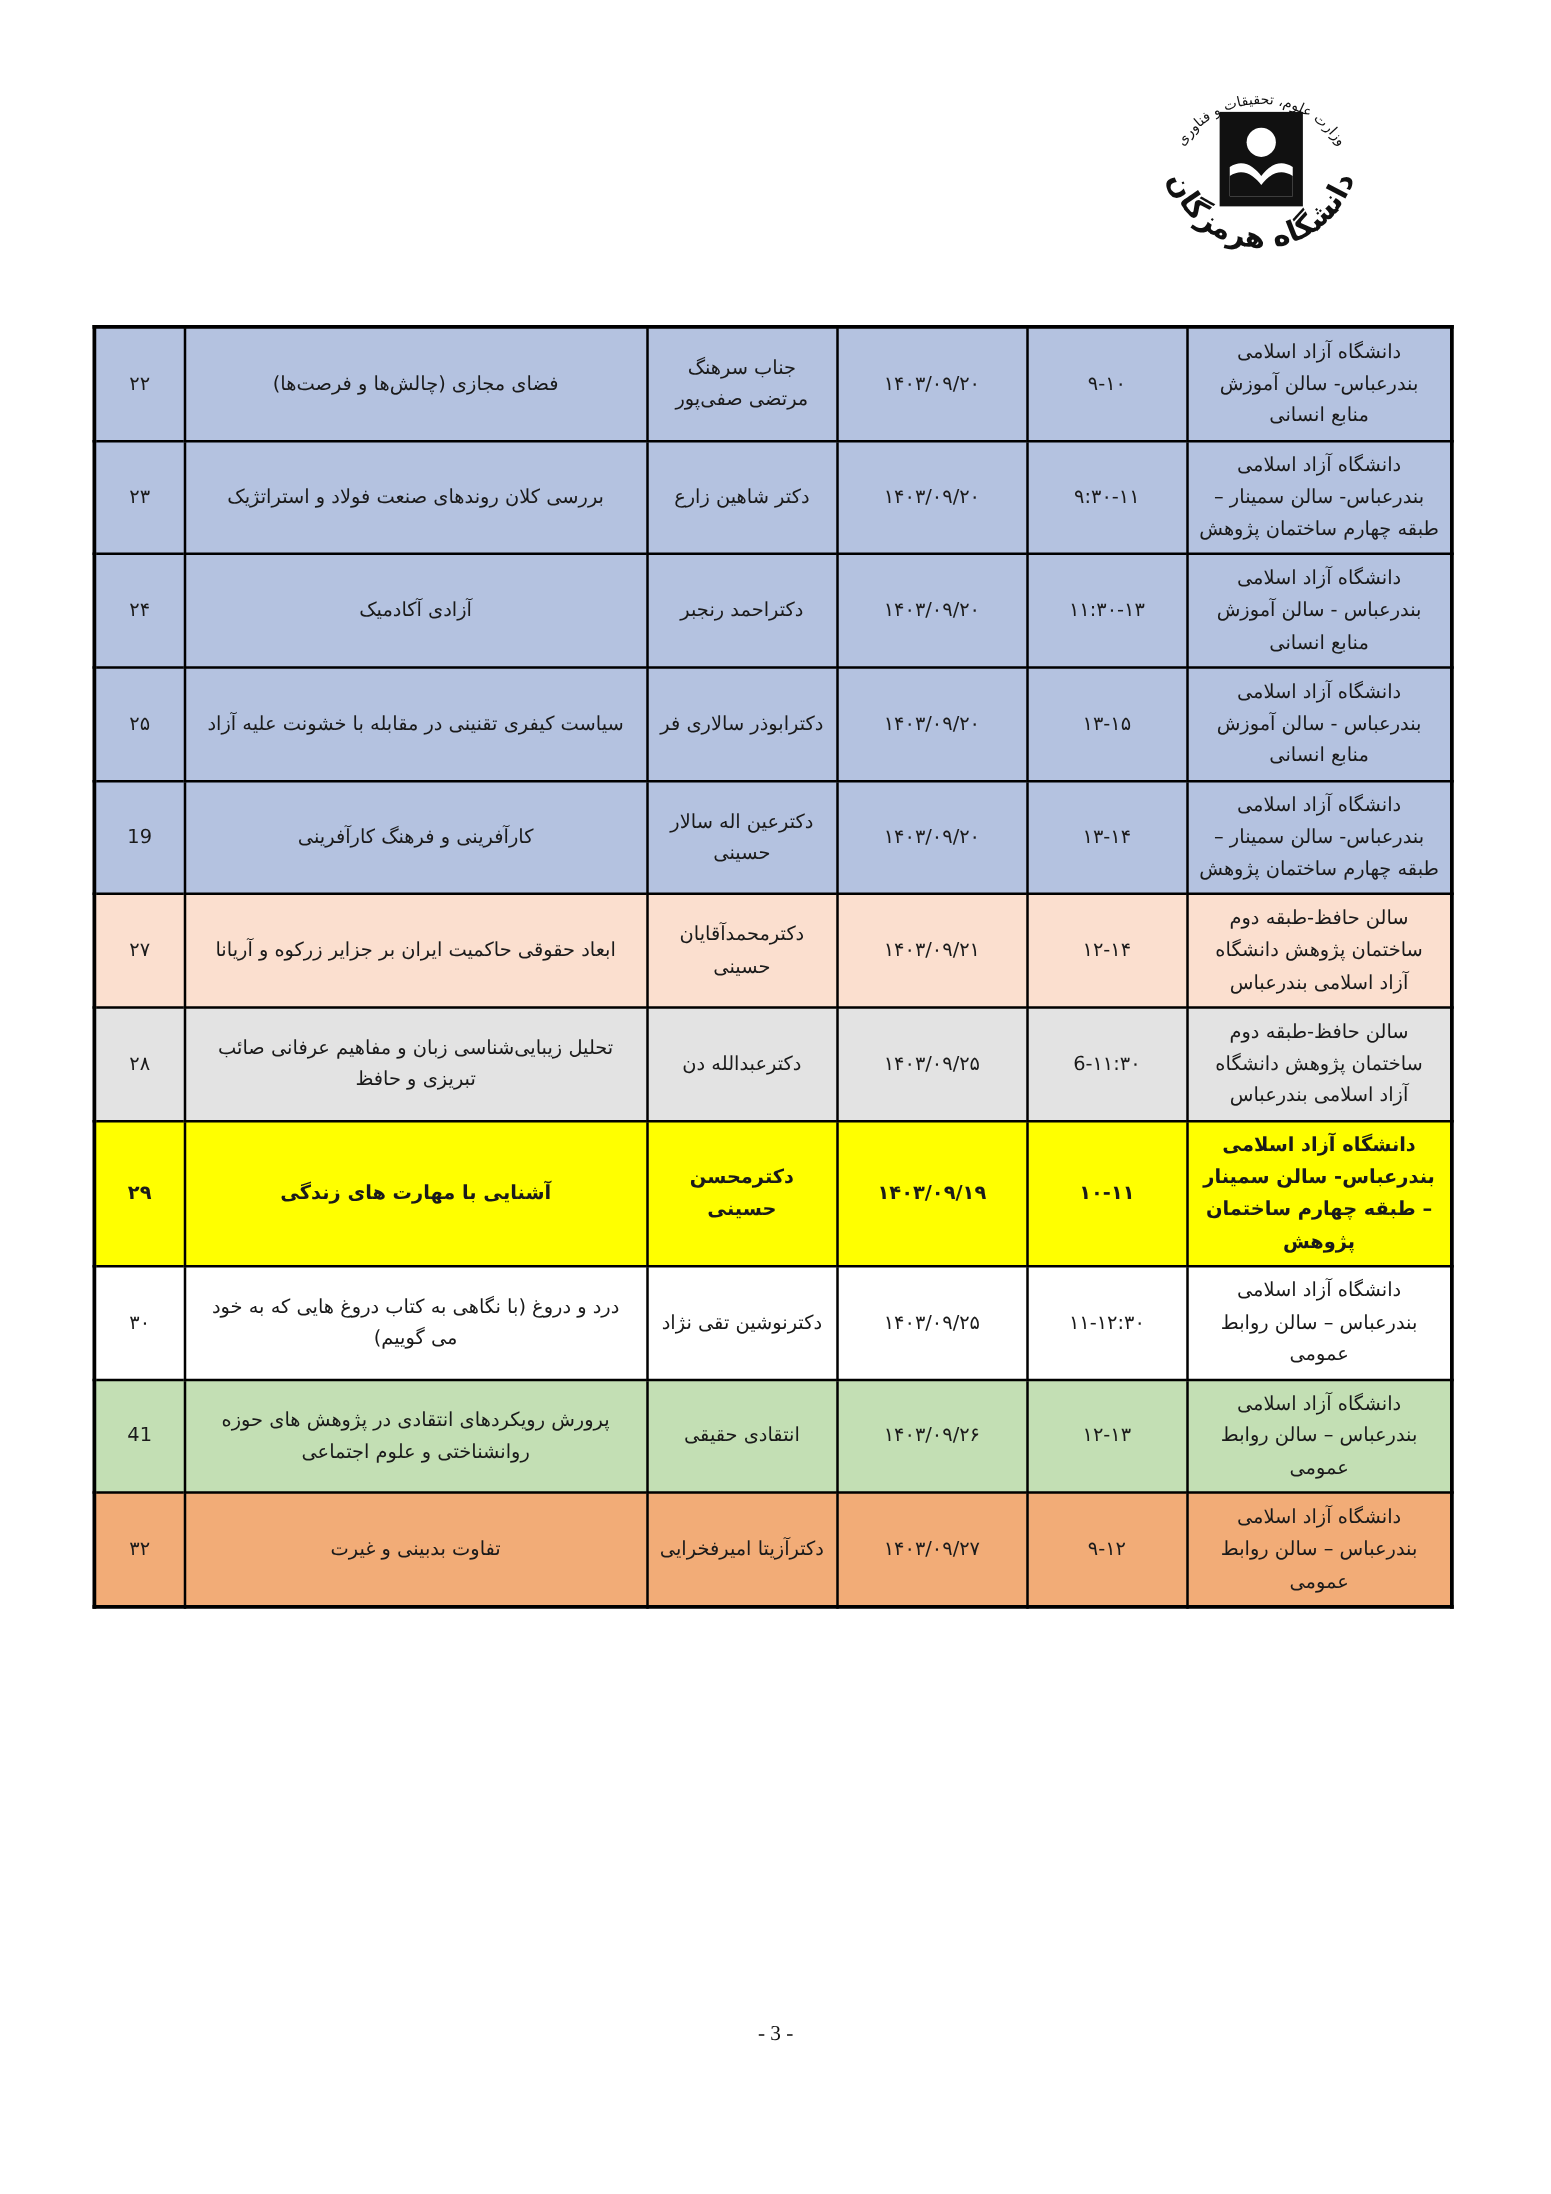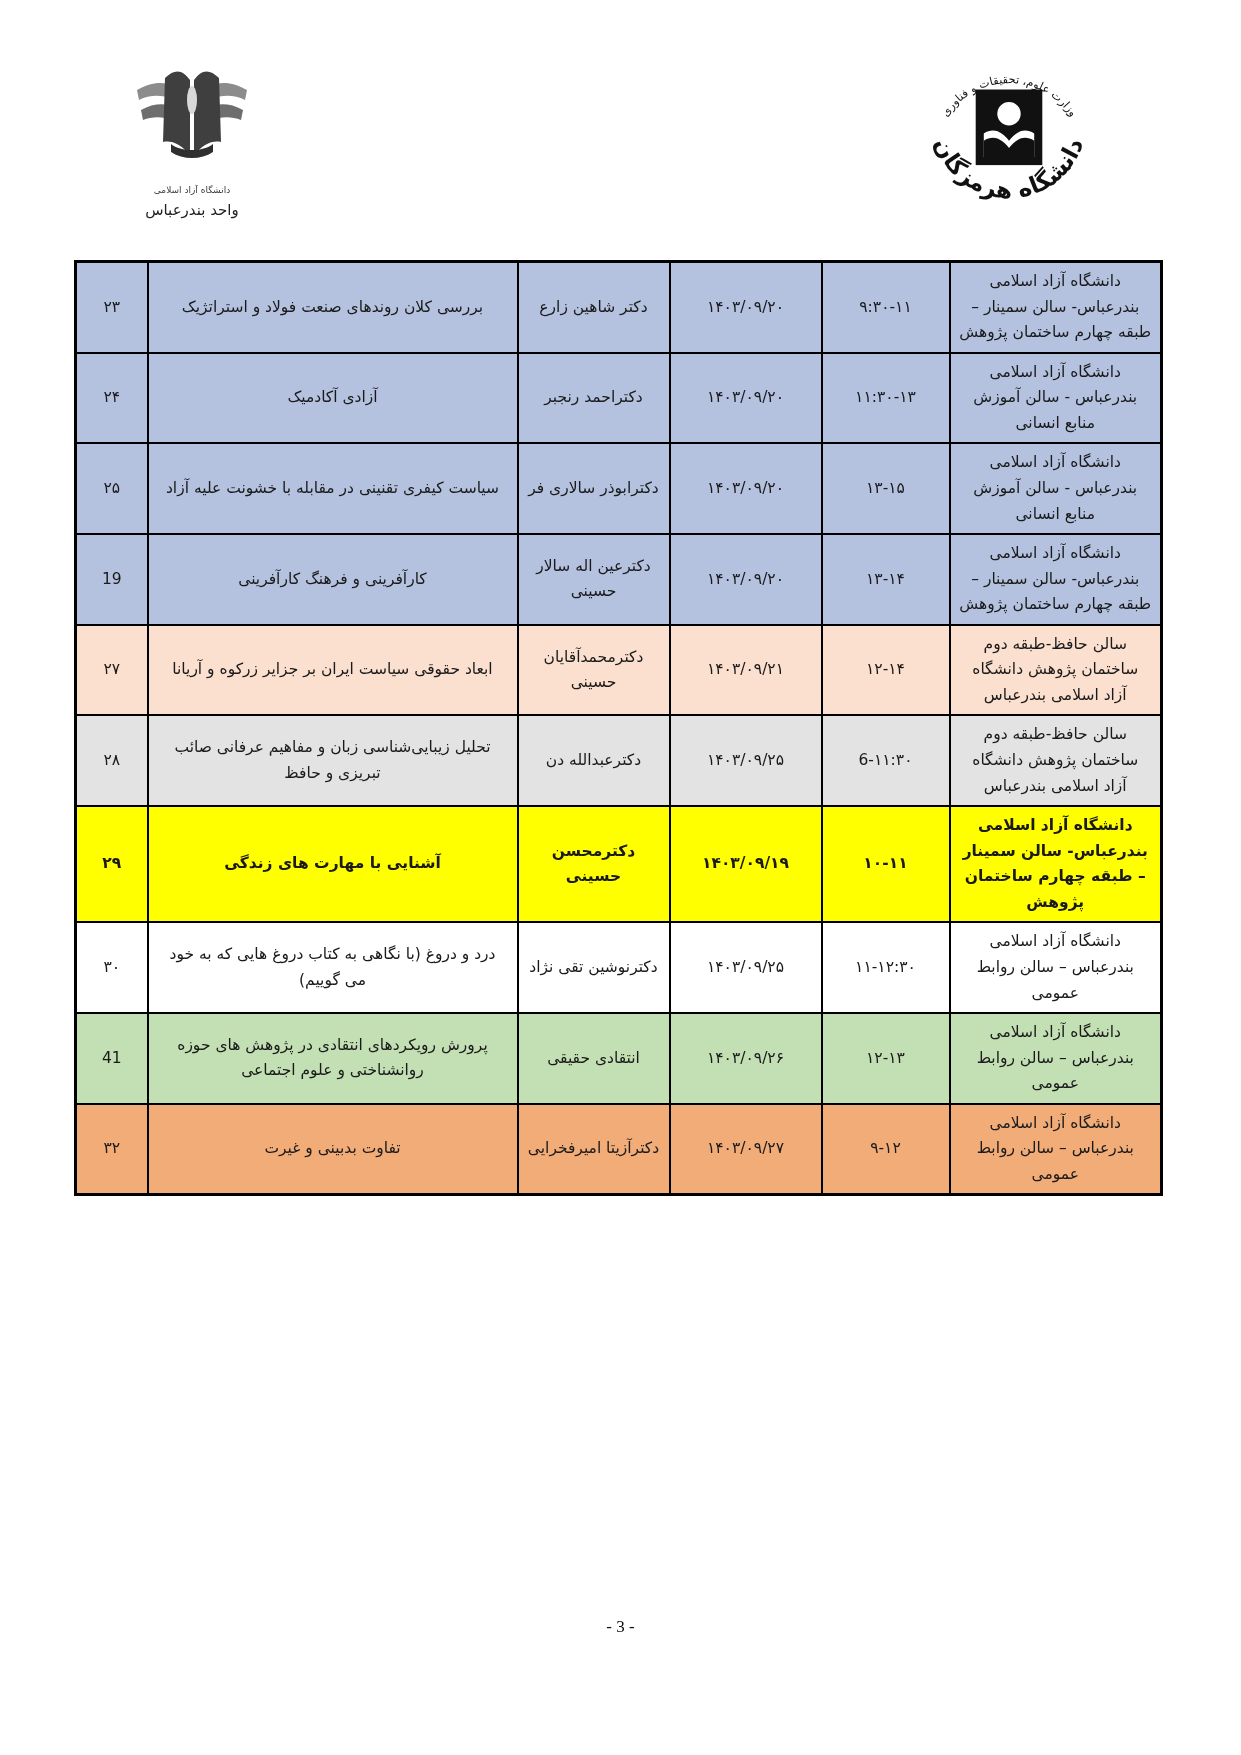--- a/index.html
+++ b/index.html
@@ -128,37 +128,20 @@
     font-family: "Liberation Serif", serif;
   }
 </style>
 </head>
 <body>
 
 <div class="page">
 
   <div class="header">
 
-    <div class="logo-left">
-      <div class="azad-mark">
-        <svg viewBox="0 0 130 135" width="130" height="135" aria-hidden="true">
-
-          <path d="M10,42 C30,30 48,34 60,48 L60,60 C46,48 28,44 12,52 Z" fill="#8c8c8c"></path>
-          <path d="M120,42 C100,30 82,34 70,48 L70,60 C84,48 102,44 118,52 Z" fill="#8c8c8c"></path>
-          <path d="M14,62 C32,52 50,56 60,68 L60,80 C48,70 30,66 16,72 Z" fill="#6e6e6e"></path>
-          <path d="M116,62 C98,52 80,56 70,68 L70,80 C82,70 100,66 114,72 Z" fill="#6e6e6e"></path>
-          <path d="M38,30 C48,20 56,22 63,32 L63,108 C55,96 44,92 36,94 Z" fill="#3f3f3f"></path>
-          <path d="M92,30 C82,20 74,22 67,32 L67,108 C75,96 86,92 94,94 Z" fill="#3f3f3f"></path>
-          <ellipse cx="65" cy="52" rx="5" ry="14" fill="#d8d8d8"></ellipse>
-          <path d="M44,96 C54,104 76,104 86,96 L86,104 C74,112 56,112 44,104 Z" fill="#2f2f2f"></path>
-        </svg>
-      </div>
-      <div class="azad-caption1">دانشگاه آزاد اسلامی</div>
-      <div class="azad-caption2">واحد بندرعباس</div>
-    </div>
 
     <div class="logo-right">
       <div class="hormozgan-mark">
         <svg viewBox="0 0 200 200" width="200" height="180" aria-hidden="true">
           <defs>
             <path id="arcTop" d="M20,112 A82,82 0 0 1 180,112"></path>
             <path id="arcBottom" d="M16,108 A86,86 0 0 0 184,108"></path>
           </defs>
 
           <rect x="63" y="55" width="74" height="84" fill="#111"></rect>
@@ -181,20 +164,28 @@
       <colgroup>
         <col class="c-loc">
           <col class="c-time">
           <col class="c-date">
         <col class="c-spk">
           <col class="c-title">
           <col class="c-num">
       </colgroup>
       <tbody>
 
+        <tr class="r-blue">
+          <td class="loc">دانشگاه آزاد اسلامی بندرعباس- سالن آموزش منابع انسانی</td>
+          <td class="time">۹-۱۰</td>
+          <td class="date">۱۴۰۳/۰۹/۲۰</td>
+          <td class="spk">جناب سرهنگ مرتضی صفی‌پور</td>
+          <td class="title">فضای مجازی (چالش‌ها و فرصت‌ها)</td>
+          <td class="num">۲۲</td>
+        </tr>
 
         <tr class="r-blue">
           <td class="loc">دانشگاه آزاد اسلامی بندرعباس- سالن سمینار – طبقه چهارم ساختمان پژوهش</td>
           <td class="time">۹:۳۰-۱۱</td>
           <td class="date">۱۴۰۳/۰۹/۲۰</td>
           <td class="spk">دکتر شاهین زارع</td>
           <td class="title">بررسی کلان روندهای صنعت فولاد و استراتژیک</td>
           <td class="num">۲۳</td>
         </tr>
 
@@ -223,21 +214,21 @@
           <td class="spk">دکترعین اله سالار حسینی</td>
           <td class="title">کارآفرینی و فرهنگ کارآفرینی</td>
           <td class="num">19</td>
         </tr>
 
         <tr class="r-peach">
           <td class="loc">سالن حافظ-طبقه دوم ساختمان پژوهش دانشگاه آزاد اسلامی بندرعباس</td>
           <td class="time">۱۲-۱۴</td>
           <td class="date">۱۴۰۳/۰۹/۲۱</td>
           <td class="spk">دکترمحمدآقایان حسینی</td>
-          <td class="title">ابعاد حقوقی سیاست ایران بر جزایر زرکوه و آریانا</td>
+          <td class="title">ابعاد حقوقی حاکمیت ایران بر جزایر زرکوه و آریانا</td>
           <td class="num">۲۷</td>
         </tr>
 
         <tr class="r-gray">
           <td class="loc">سالن حافظ-طبقه دوم ساختمان پژوهش دانشگاه آزاد اسلامی بندرعباس</td>
           <td class="time">6-۱۱:۳۰</td>
           <td class="date">۱۴۰۳/۰۹/۲۵</td>
           <td class="spk">دکترعبدالله دن</td>
           <td class="title">تحلیل زیبایی‌شناسی زبان و مفاهیم عرفانی صائب تبریزی و حافظ</td>
           <td class="num">۲۸</td>

